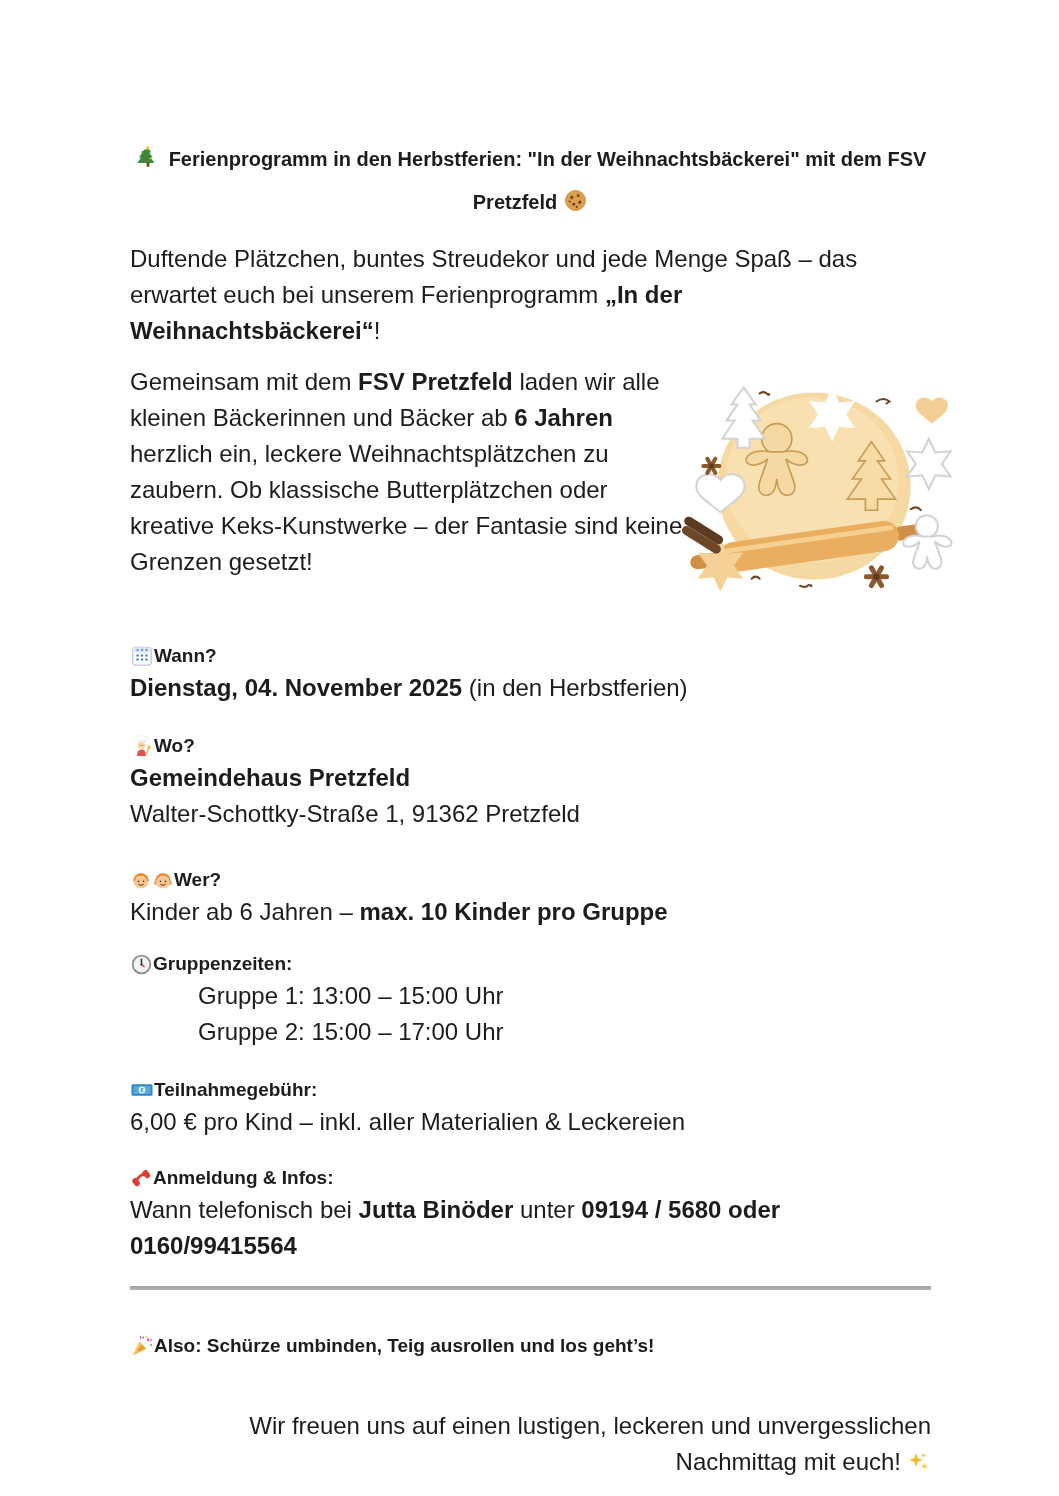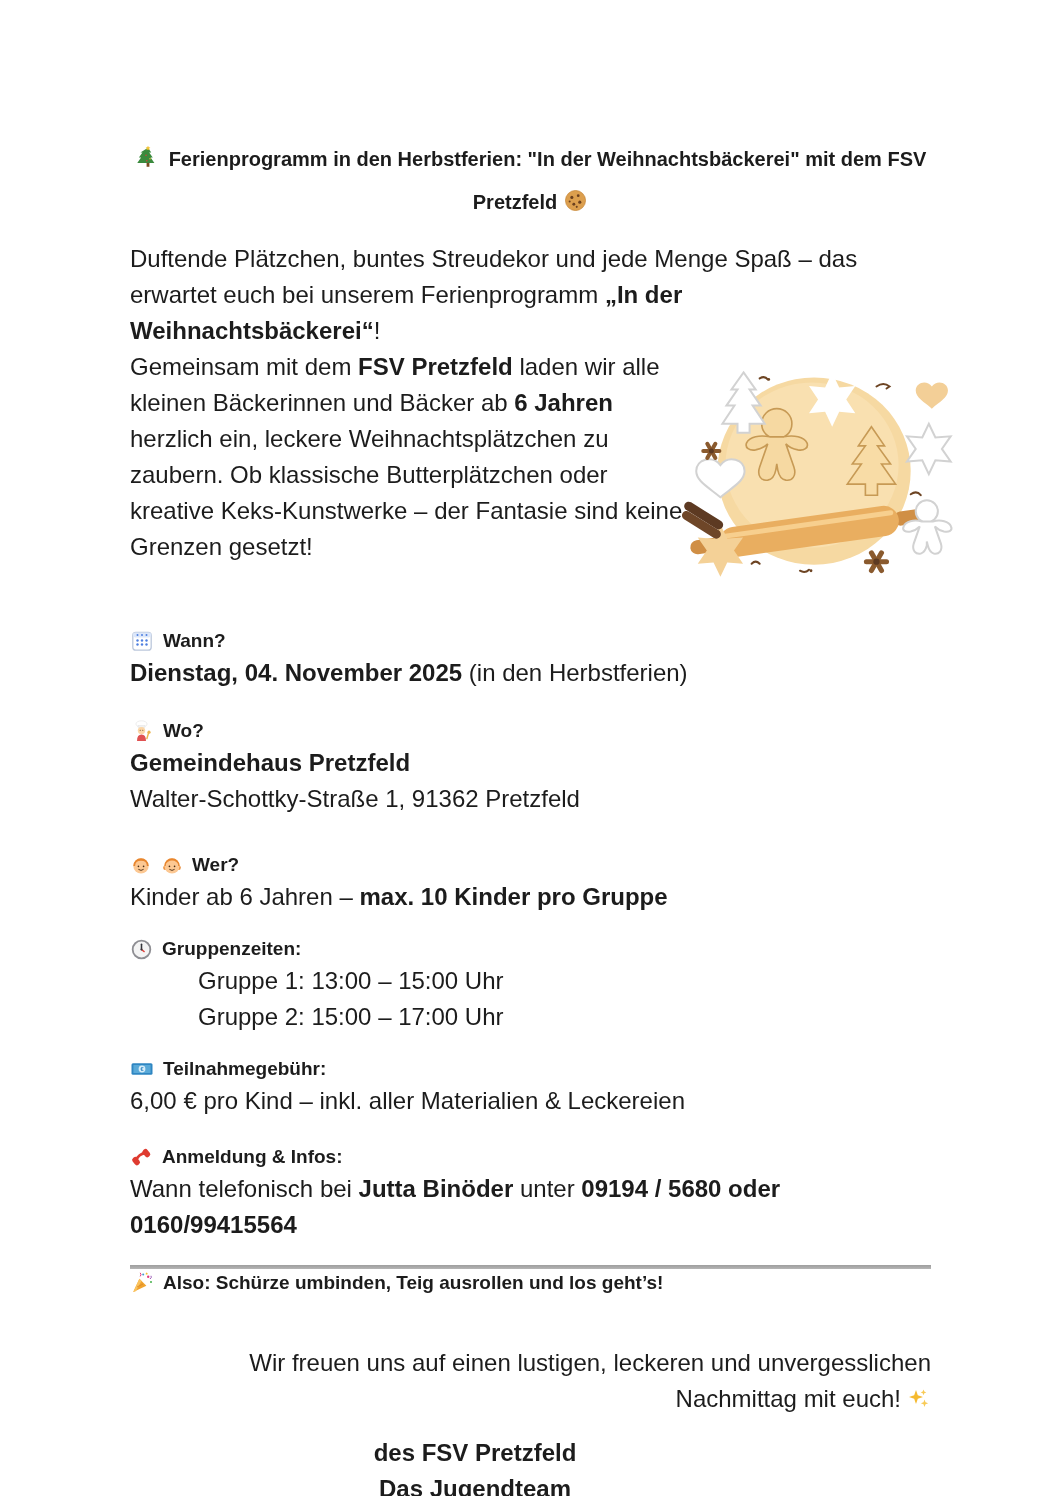--- a/index.html
+++ b/index.html
@@ -11,26 +11,26 @@
   .page { position:absolute; inset:0; padding:140px 128px 0 130px; }
 
   .title-block { text-align:center; font-weight:bold; font-size:20px; line-height:38px; }
   .title-line { white-space:nowrap; }
 
   .body-text { font-size:24px; line-height:36px; }
   .bold { font-weight:bold; }
 
   .intro { margin-top:16px; }
 
-  .about-wrap { position:relative; margin-top:0; }
+  .about-wrap { position:relative; margin-top:15px; }
   .about-text { width:556px; }
   .illustration { position:absolute; top:-8px; right:-24px; width:292px; height:244px; }
 
   .section { }
-  .heading-row { display:flex; align-items:center; gap:9px; font-weight:bold; font-size:19px; line-height:28px; }
+  .heading-row { display:flex; align-items:center; font-weight:bold; font-size:19px; line-height:28px; }
   .icon { display:inline-flex; flex:0 0 auto; }
   .inline-icon { display:inline-block; vertical-align:-4px; margin-left:6px; }
   .title-icon-lead { display:inline-block; vertical-align:-5px; margin-right:8px; }
 
   .indent-list { padding-left:68px; }
 
   .divider { height:4px; width:801px; margin-top:22px;
              background:linear-gradient(#9e9e9e,#b5b5b5); }
 
   .closing-line { margin-top:48px;text-align:right; }
@@ -233,21 +233,21 @@
         </svg>
       </span>
       <span>Gruppenzeiten:</span>
     </div>
     <div class="body-text indent-list">
       <div>Gruppe 1: 13:00 – 15:00 Uhr</div>
       <div>Gruppe 2: 15:00 – 17:00 Uhr</div>
     </div>
   </div>
 
-  <div class="section" style="margin-top:20px">
+  <div class="section" style="margin-top:26px">
     <div class="heading-row">
       <span class="icon">
         <svg width="24" height="24" viewBox="0 0 24 24">
           <rect x="1.5" y="6.3" width="21" height="11.4" rx="1.5" fill="#2f86c2"></rect>
           <rect x="3.4" y="8" width="17.2" height="8" fill="#59a9d8"></rect>
           <circle cx="12" cy="12" r="3.4" fill="#d6ecf8"></circle>
           <text x="12" y="14" text-anchor="middle" font-size="5.6" font-weight="bold" fill="#2f86c2" font-family="Liberation Sans, sans-serif">€</text>
         </svg>
       </span>
       <span>Teilnahmegebühr:</span>
@@ -269,21 +269,21 @@
       </span>
       <span>Anmeldung &amp; Infos:</span>
     </div>
     <div class="body-text">
       <span>Wann telefonisch bei </span><span class="bold">Jutta Binöder</span><span> unter </span><span class="bold">09194 / 5680 oder 0160/99415564</span>
     </div>
   </div>
 
   <div class="divider"></div>
 
-  <div class="section" style="">
+  <div class="section" style="margin-top:42px">
     <div class="heading-row">
       <span class="icon">
         <svg width="24" height="24" viewBox="0 0 24 24">
           <path d="M3.2 21 L9.4 7.8 L16.4 14.8 Z" fill="#f0a32f"></path>
           <path d="M3.2 21 L9.4 7.8 l2.1 2.1 L5.8 20.3 z" fill="#fac35e"></path>
           <path d="M7 16 l6 -3" stroke="#d8862a" stroke-width="0.8"></path>
           <circle cx="18.2" cy="5.8" r="1.2" fill="#e23a7c"></circle>
           <circle cx="13.2" cy="3.4" r="1" fill="#3d9ad1"></circle>
           <circle cx="21" cy="11" r="1" fill="#45b04a"></circle>
           <rect x="15.8" y="1.8" width="1.7" height="1.7" fill="#f2c230" transform="rotate(20 16.6 2.6)"></rect>

